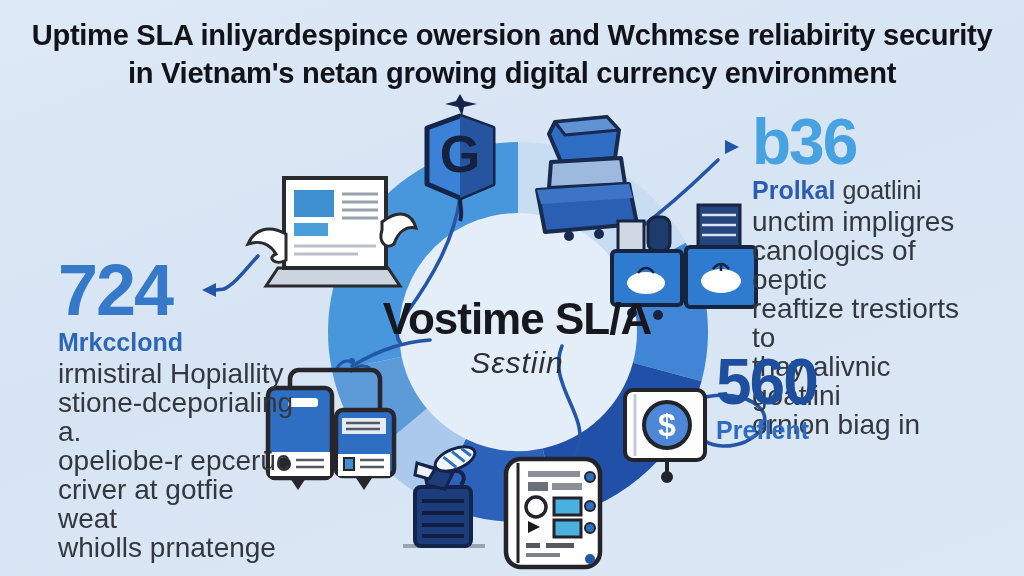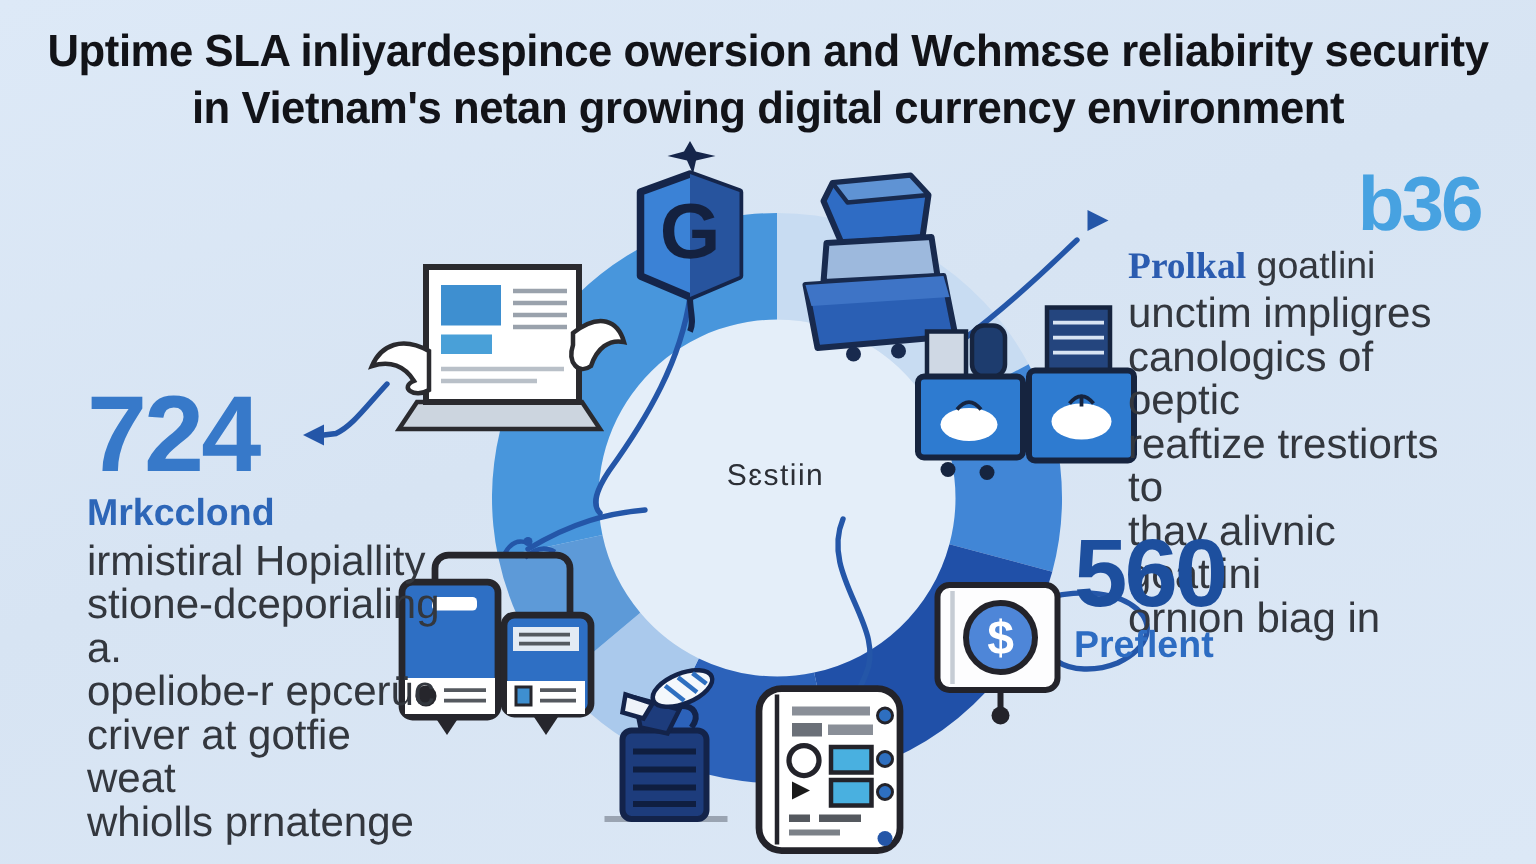--- a/index.html
+++ b/index.html
@@ -5,31 +5,31 @@
   html,body{margin:0;padding:0;}
   body{font-family:"Liberation Sans", sans-serif;}
   .canvas{position:relative;width:1024px;height:576px;overflow:hidden;
           background:linear-gradient(160deg,#dde9f7 0%,#d7e4f3 45%,#dce8f6 100%);}
   .layer{position:absolute;left:0;top:0;}
   .txt{position:absolute;z-index:5;}
   .title{width:1024px;top:16px;text-align:center;color:#121318;font-weight:700;
          font-size:30px;line-height:38px;letter-spacing:-0.3px;transform:scaleX(0.97);}
   .center-label{left:352px;top:294px;width:330px;text-align:center;}
   .center-label .big{font-size:44px;font-weight:700;color:#17181d;letter-spacing:-1px;}
-  .center-label .sub{font-size:20px;color:#2c2f36;margin-top:12px;letter-spacing:1px;}
+  .center-label .sub{font-size:30px;color:#2c2f36;margin-top:2px;letter-spacing:1px;font-style:italic;}
   .stat{position:absolute;z-index:5;}
   .stat .value{font-weight:700;letter-spacing:-2px;line-height:1;}
   .stat .heading{font-weight:700;font-size:25px;margin-top:2px;}
   .stat .body{font-size:28px;line-height:29px;color:#33373e;white-space:pre-line;margin-top:2px;}
   .stat-left{left:58px;top:238px;width:240px;}
   .stat-left .value{font-size:72px;color:#3779c9;margin-top:16px;}
   .stat-left .heading{color:#2d66b8;}
   .stat-tr{left:752px;top:110px;width:235px;}
-  .stat-tr .value{font-size:51px;color:#47a2e1;text-align:right;}
-  .stat-tr .heading .h1{color:#2b5cb0;font-weight:700;font-family:Liberation Serif, serif;}
+  .stat-tr .value{font-size:64px;color:#47a2e1;}
+  .stat-tr .heading .h1{color:#2b5cb0;font-weight:700;}
   .stat-tr .heading .h2{color:#33373e;font-weight:400;margin-left:7px;}
   .stat-tr .heading{font-size:25px;}
   .stat-br{left:716px;top:350px;width:235px;}
   .stat-br .value{font-size:64px;color:#1d4f9e;}
   .stat-br .heading{color:#2d6cc2;}
 </style>
 </head>
 <body>
 
 <div class="canvas">
@@ -192,20 +192,21 @@
       <polygon points="94,130 110,130 102,142" fill="#26262c"></polygon>
     </g>
   </svg>
 
   <div class="txt title">
     <div>Uptime SLA inliyardespince owersion and Wchmɛse reliabirity security</div>
     <div>in Vietnam's netan growing digital currency environment</div>
   </div>
 
   <div class="txt center-label">
+    <div class="big">Vostime SL/A</div>
     <div class="sub">Sɛstiin</div>
   </div>
 
   <div class="stat stat-left">
     <div class="value">724</div>
     <div class="heading">Mrkcclond</div>
     <div class="body">irmistiral Hopiallity
 stione-dceporialing a.
 opeliobe-r epcerüc
 criver at gotfie weat

